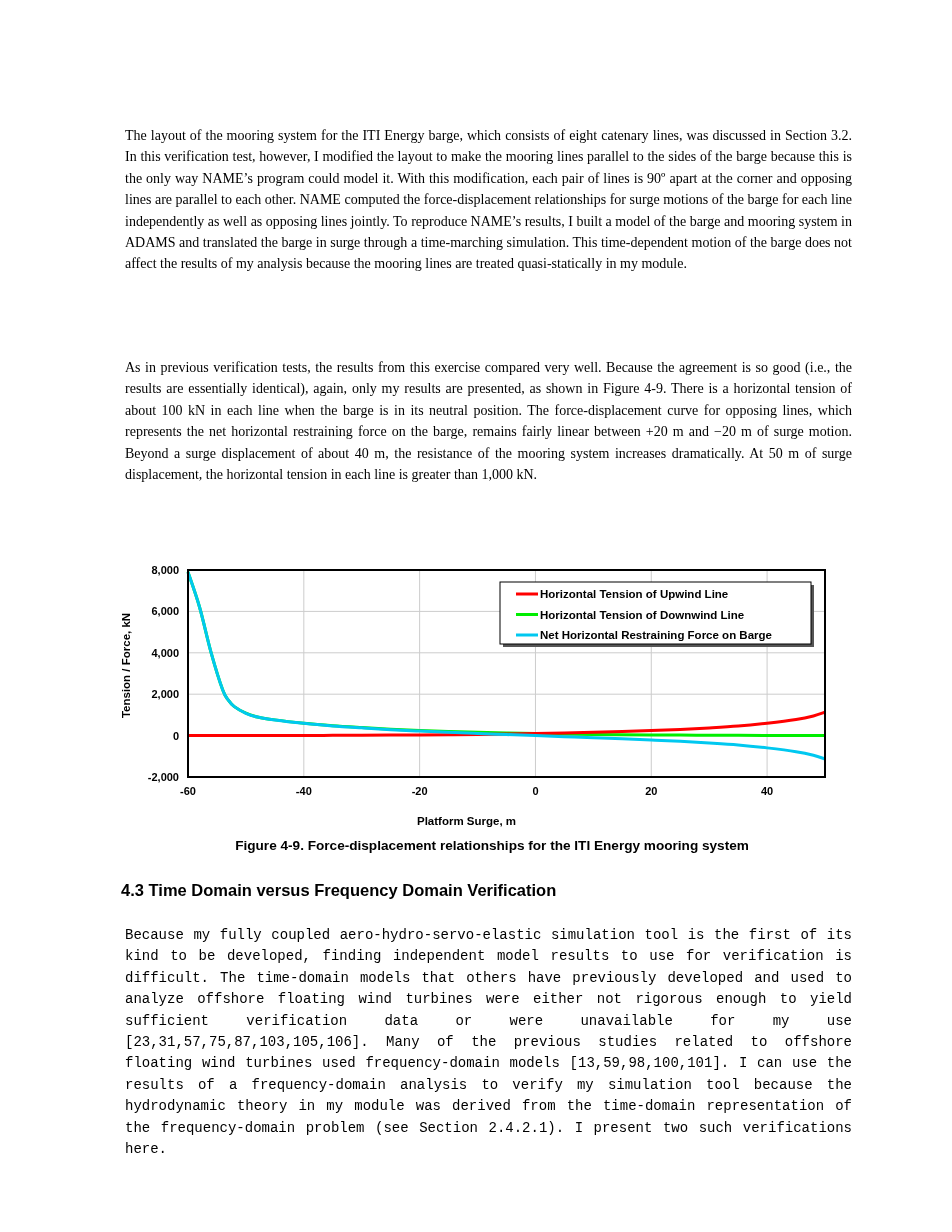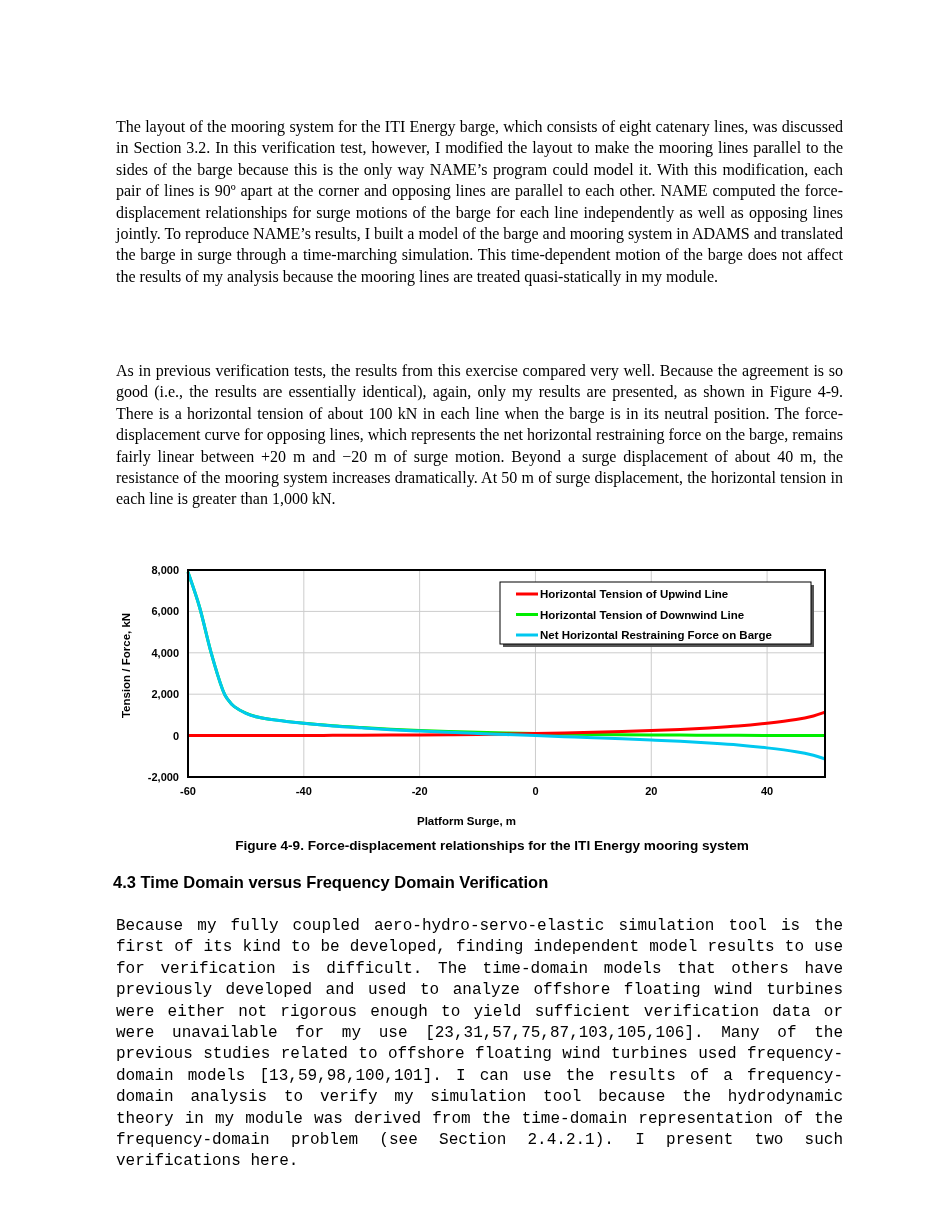--- a/index.html
+++ b/index.html
@@ -1,27 +1,27 @@
 <!DOCTYPE html>
 <html><head>
 <meta charset="utf-8">
 <style>
   html, body { margin: 0; padding: 0; background: #ffffff; }
   body { width: 952px; height: 1232px; position: relative; overflow: hidden; }
   .page { position: absolute; left: 0; top: 0; width: 952px; height: 1232px; }
   .para {
     position: absolute; left: 113px; width: 727px;
-    font-family: "Liberation Serif", serif; font-size: 16px; line-height: 21.4px;
-    color: #000; text-align: justify; margin: 3px;
+    font-family: "Liberation Serif", serif; font-size: 14px; line-height: 21.4px;
+    color: #000; text-align: justify; margin: 12px;
   }
   #para1 { top: 113px; }
-  #para2 { top: 357px; }
+  #para2 { top: 345px; }
   #para3 { top: 913px; font-family: Liberation Mono, monospace; }
   .heading {
-    position: absolute; left: 113px; top: 873px; margin: 0;
+    position: absolute; left: 113px; top: 873px; margin: 8px;
     font-family: "Liberation Sans", sans-serif; font-weight: bold; font-size: 16.5px; color: #000;
   }
   .caption {
     position: absolute; left: 0; width: 952px; top: 838px; text-align: center;
     font-family: "Liberation Sans", sans-serif; font-weight: bold; font-size: 13.6px; color: #000;
     padding-left: 16px;
   }
   .caption span { position: relative; left: 0; }
   .pagenum {
     position: absolute; left: 0; width: 952px; top: 1138px; text-align: center;

